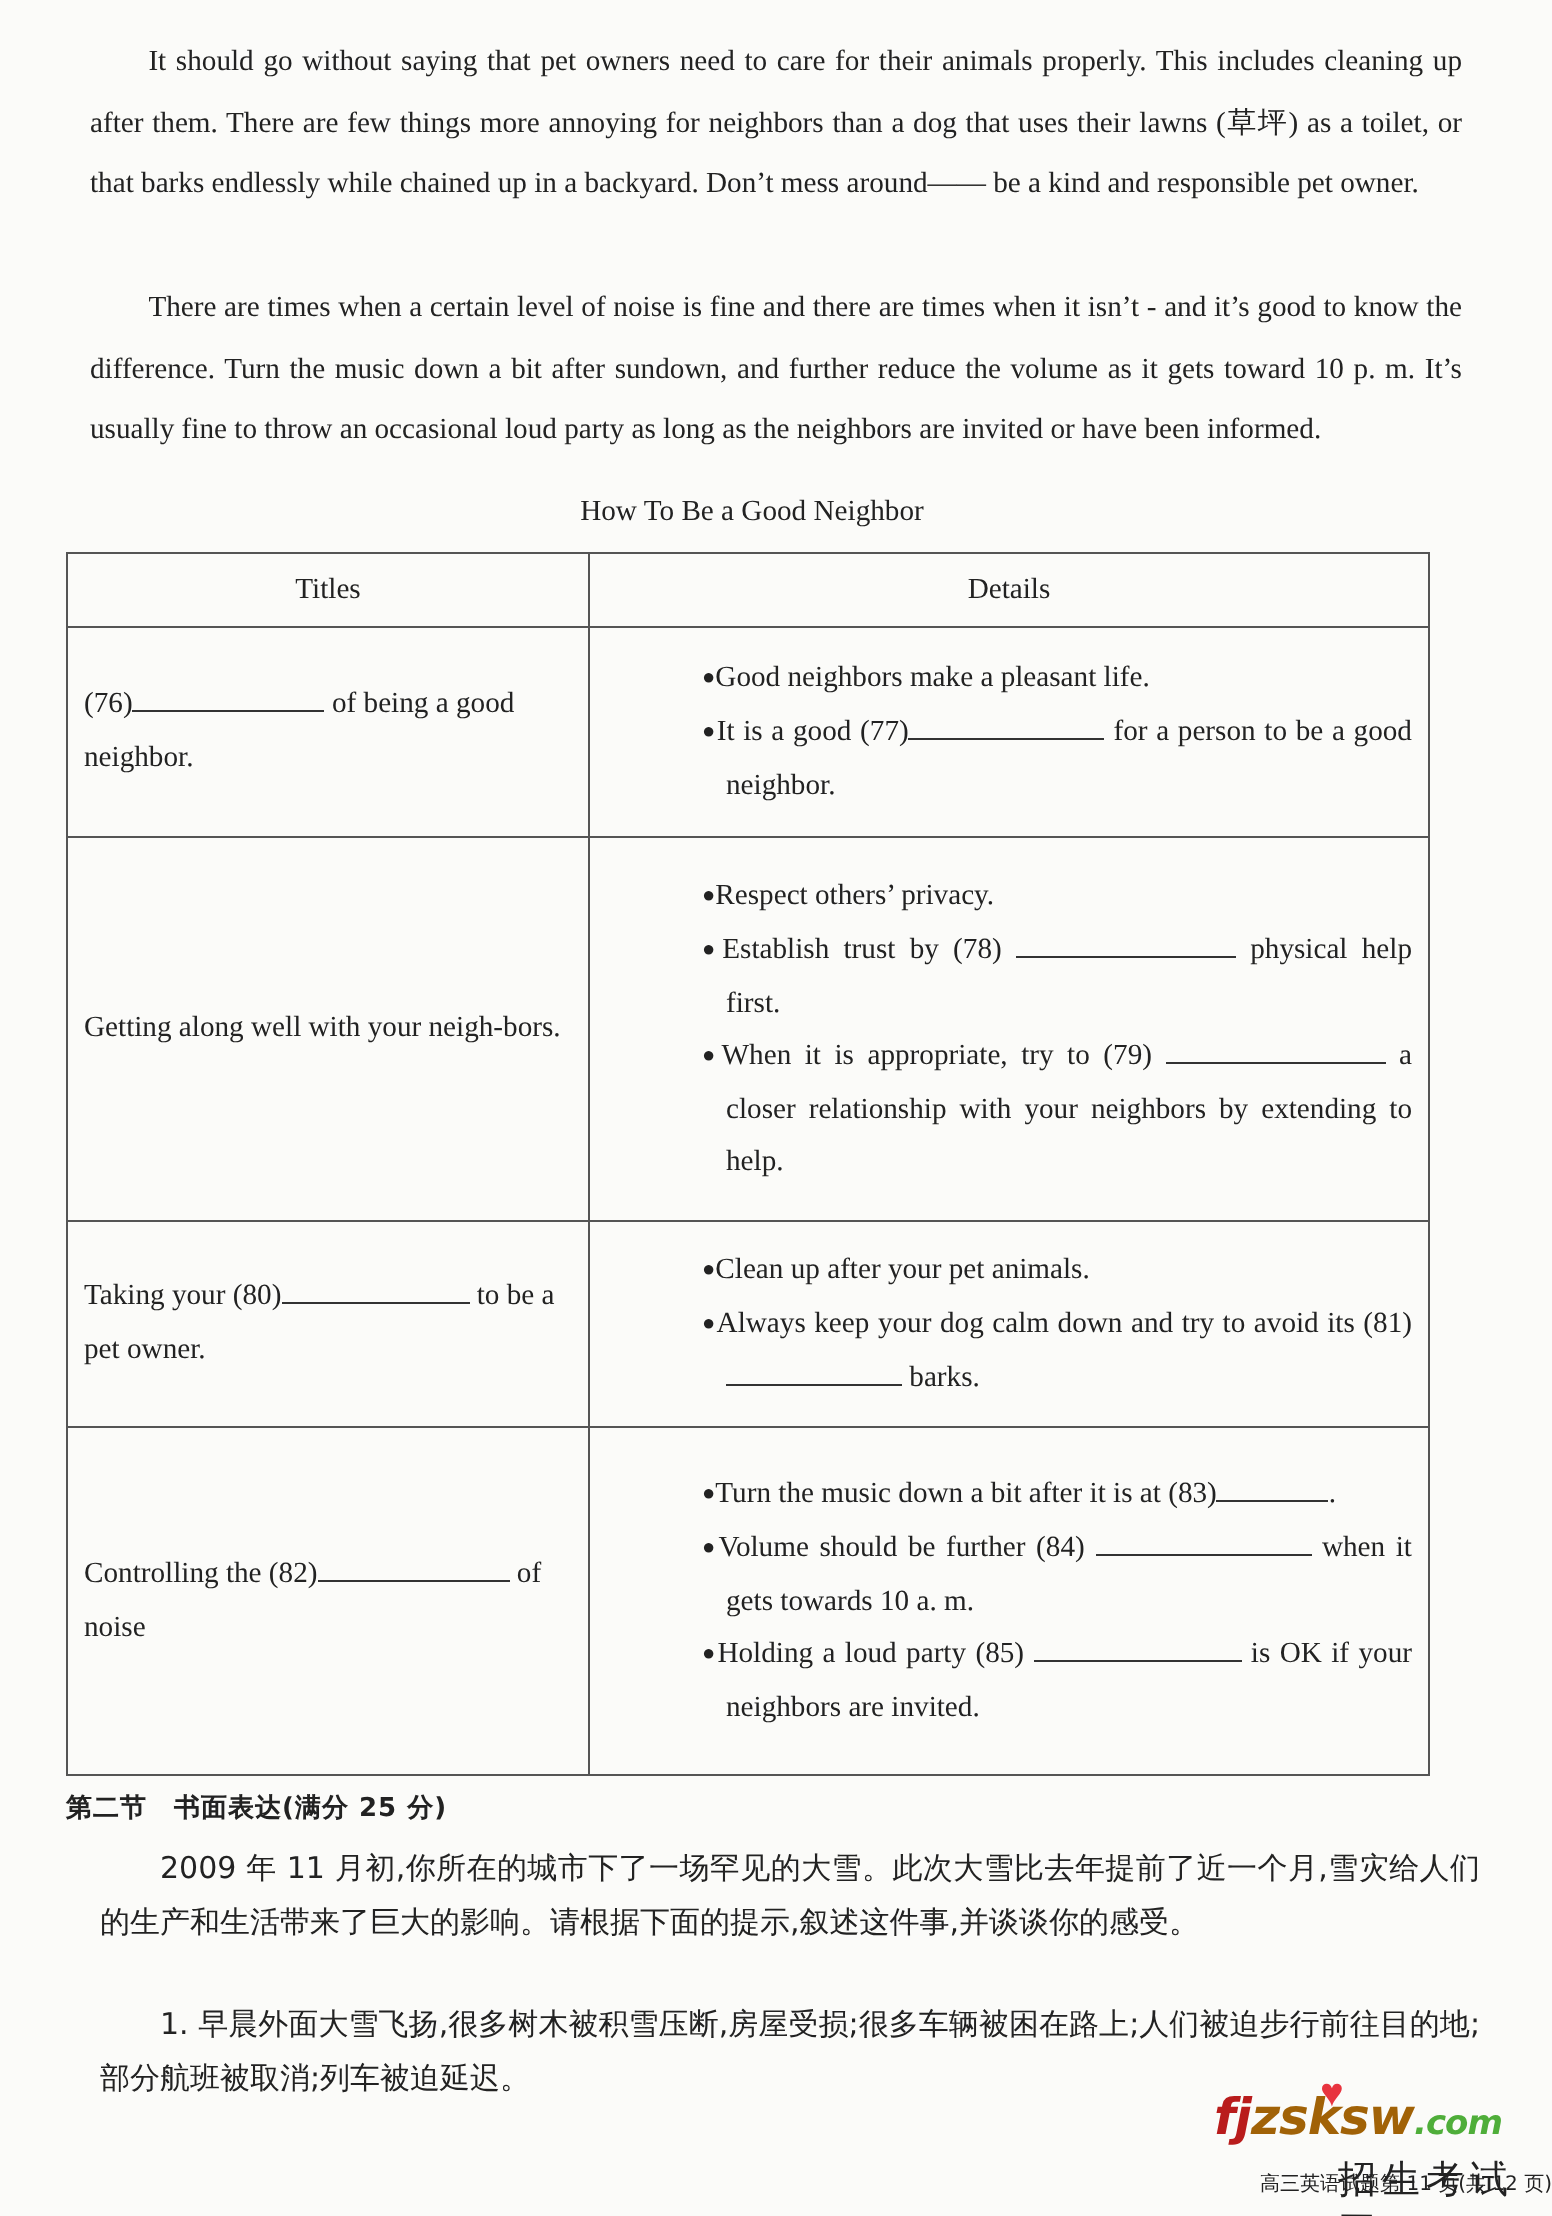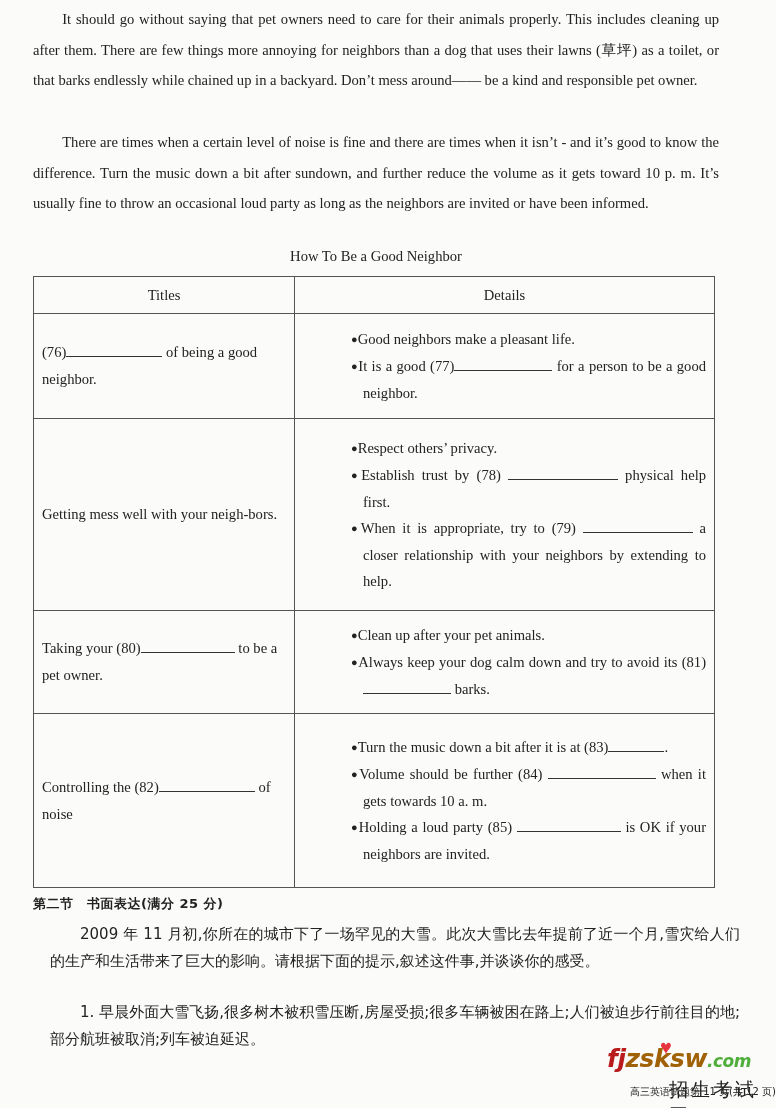--- a/index.html
+++ b/index.html
@@ -6,21 +6,21 @@
   body {
     width: 776px; height: 1108px; overflow: hidden;
     background: #fbfbf9;
     color: #222;
     font-family: "Liberation Serif", "DejaVu Serif", serif;
     position: relative;
   }
   .para {
     position: absolute; left: 33px; width: 686px;
     font-size: 14.6px; line-height: 30.5px;
-    text-align: justify; text-indent: 2em; margin: 0;
+    text-align: justify; text-indent: 2em; margin: 12px;
   }
   #p1 { top: 4px; }
   #p2 { top: 127px; }
   .table-title {
     position: absolute; top: 248px; left: 0; width: 752px;
     text-align: center; font-size: 14.6px;
   }
   table {
     position: absolute; left: 33px; top: 276px;
     width: 682px; border-collapse: collapse;
@@ -103,21 +103,21 @@
       <span>(76)</span><span class="blank" style="width:96px"></span><span> of being a good neighbor.</span>
     </td>
     <td class="details-cell">
       <div class="bullet-item"><span class="bullet">●</span><span>Good neighbors make a pleasant life.</span></div>
       <div class="bullet-item"><span class="bullet">●</span><span>It is a good (77)</span><span class="blank" style="width:98px"></span><span> for a person to be a good neighbor.</span></div>
     </td>
   </tr>
 
   <tr class="r2">
     <td class="title-cell">
-      <span>Getting mess well with your neigh-bors.</span>
+      <span>Getting along well with your neigh-bors.</span>
     </td>
     <td class="details-cell">
       <div class="bullet-item"><span class="bullet">●</span><span>Respect others’ privacy.</span></div>
       <div class="bullet-item"><span class="bullet">●</span><span>Establish trust by (78) </span><span class="blank" style="width:110px"></span><span> physical help first.</span></div>
       <div class="bullet-item"><span class="bullet">●</span><span>When it is appropriate, try to (79) </span><span class="blank" style="width:110px"></span><span> a closer relationship with your neighbors by extending to help.</span></div>
     </td>
   </tr>
 
   <tr class="r3">
     <td class="title-cell">

